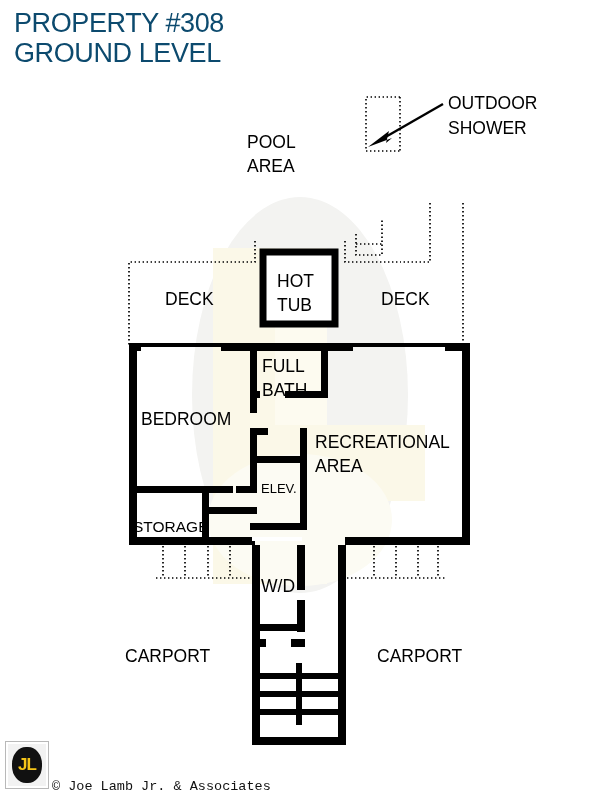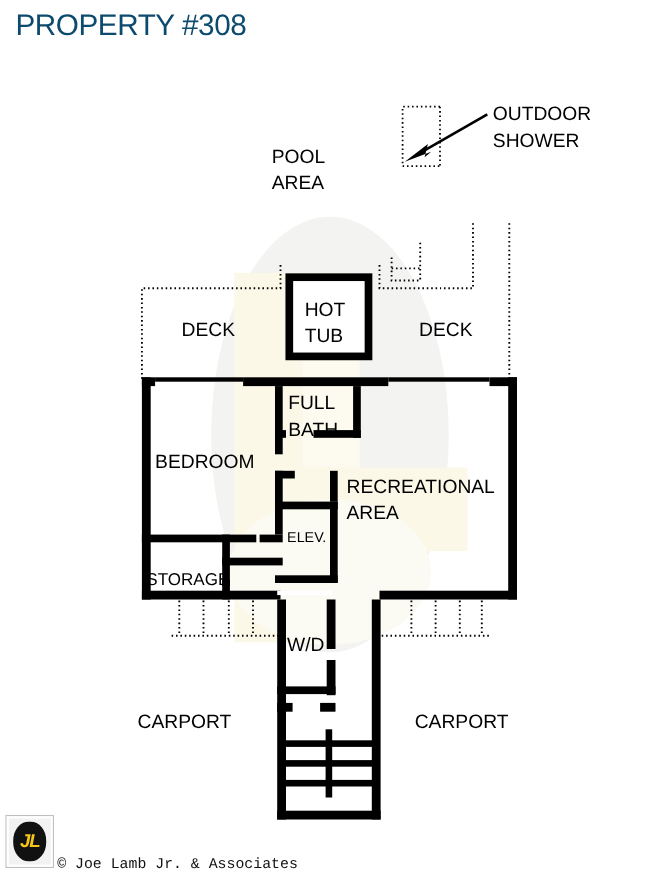--- a/index.html
+++ b/index.html
@@ -54,21 +54,20 @@
     box-sizing: border-box;
   }
   .logo-oval {
     position: absolute;
     left: 4px;
     top: 3px;
     width: 30px;
     height: 36px;
     background: #111111;
     border-radius: 14px / 17px;
-    font-style: italic;
   }
   .logo-text {
     position: absolute;
     left: 0;
     top: 0;
     width: 30px;
     height: 36px;
     display: flex;
     align-items: center;
     justify-content: center;
@@ -92,20 +91,21 @@
     font-size: 15.5px;
   }
 </style>
 </head>
 <body>
 
 <div id="plan-root">
 
   <div class="title-block">
     <div class="title-line">PROPERTY #308</div>
+    <div class="title-line">GROUND LEVEL</div>
   </div>
 
   <svg width="600" height="800" viewBox="0 0 600 800">
 
     <g>
       <ellipse cx="300" cy="395" rx="108" ry="198" fill="#f3f3f1"></ellipse>
       <rect x="213" y="248" width="62" height="336" fill="#fbf8e8"></rect>
       <rect x="275" y="248" width="52" height="336" fill="#fdfbf0"></rect>
       <rect x="225" y="425" width="200" height="76" fill="#fbf8e8"></rect>
       <ellipse cx="300" cy="520" rx="92" ry="66" fill="#fcfbf3"></ellipse>

